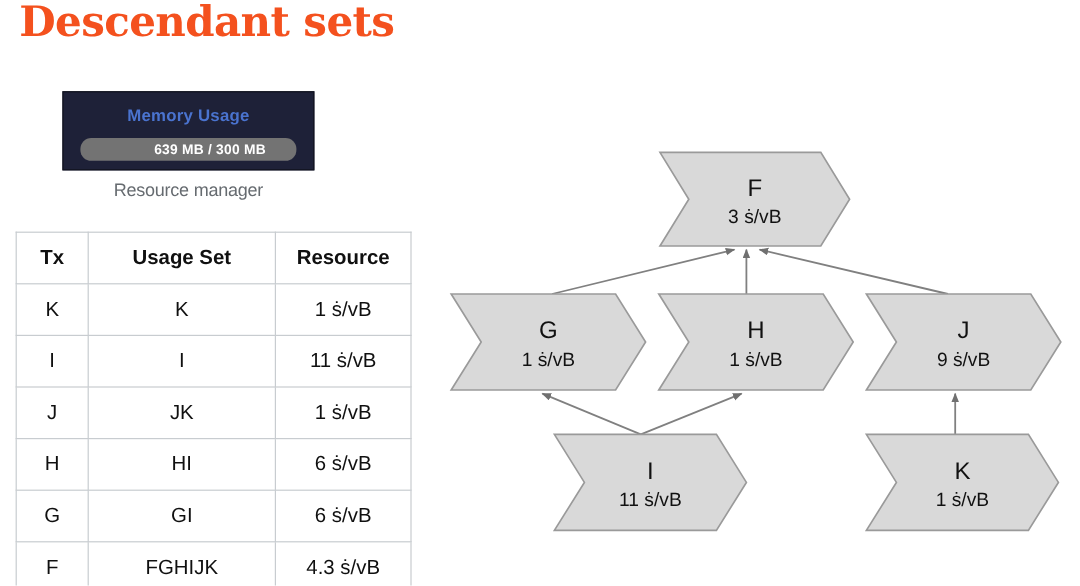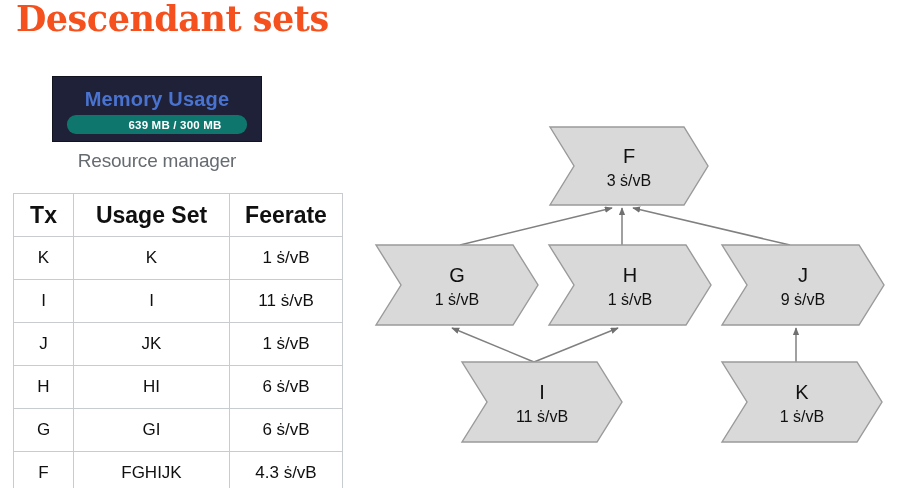--- a/index.html
+++ b/index.html
@@ -38,51 +38,51 @@
     background: #1e2138;
     border: 1px solid #11131f;
     box-sizing: border-box;
   }
   #memory-card-title {
     position: absolute;
     left: 0;
     right: 0;
     top: 11px;
     text-align: center;
-    font-size: 20px;
+    font-size: 14px;
     font-weight: bold;
     color: #4a73cf;
     letter-spacing: 0.2px;
   }
   #memory-bar {
     position: absolute;
     left: 14px;
     right: 14px;
     top: 38px;
     height: 19px;
     border-radius: 9px;
-    background: #0f766e;
+    background: #737373;
     display: flex;
     align-items: center;
     justify-content: center;
     padding-left: 36px;
   }
   #memory-bar-label {
     font-size: 11.5px;
     font-weight: bold;
     color: #ffffff;
     letter-spacing: 0.2px;
   }
   #resource-manager-caption {
     position: absolute;
     left: 52px;
     top: 150px;
     width: 210px;
     text-align: center;
-    font-size: 19px;
+    font-size: 15px;
     color: #666b70;
     letter-spacing: -0.2px;
   }
 
   
   #desc-table {
     position: absolute;
     left: 13px;
     top: 193px;
     width: 329px;
@@ -94,21 +94,21 @@
     height: 42px;
     text-align: center;
     vertical-align: middle;
     font-size: 17px;
     color: #101010;
     font-weight: normal;
     padding: 0;
   }
   #desc-table th {
     font-weight: bold;
-    font-size: 23px;
+    font-size: 17px;
   }
   #desc-table col.c-tx { width: 60px; }
   #desc-table col.c-desc { width: 156px; }
   #desc-table col.c-fee { width: 113px; }
 
   
   #diagram {
     position: absolute;
     left: 0;
     top: 0;
@@ -158,21 +158,21 @@
 <table id="desc-table">
   <colgroup>
     <col class="c-tx">
       <col class="c-desc">
       <col class="c-fee">
   </colgroup>
   <thead>
     <tr>
       <th>Tx</th>
       <th>Usage Set</th>
-      <th>Feerate</th>
+      <th>Resource</th>
     </tr>
   </thead>
   <tbody id="desc-table-body">
       <tr>
         <td>K</td>
         <td>K</td>
         <td>1 ṡ/vB</td>
       </tr>
       <tr>
         <td>I</td>

